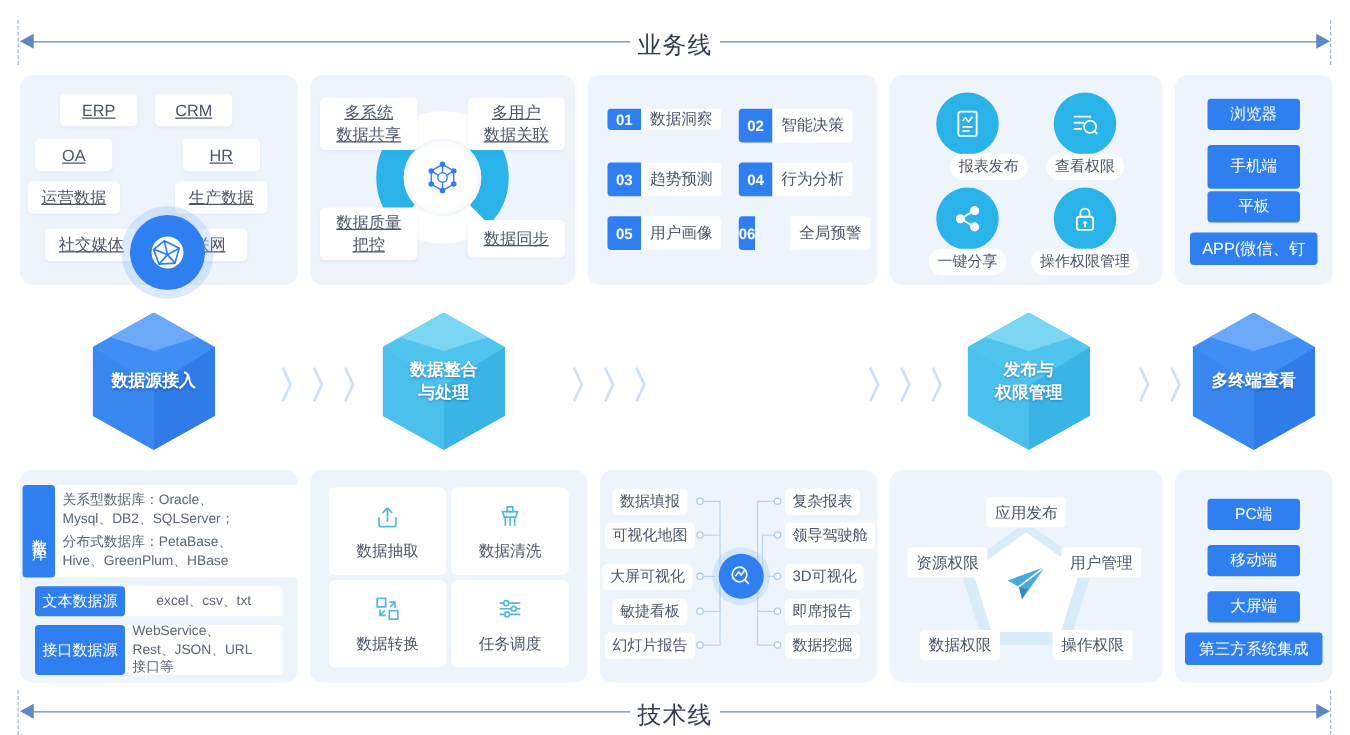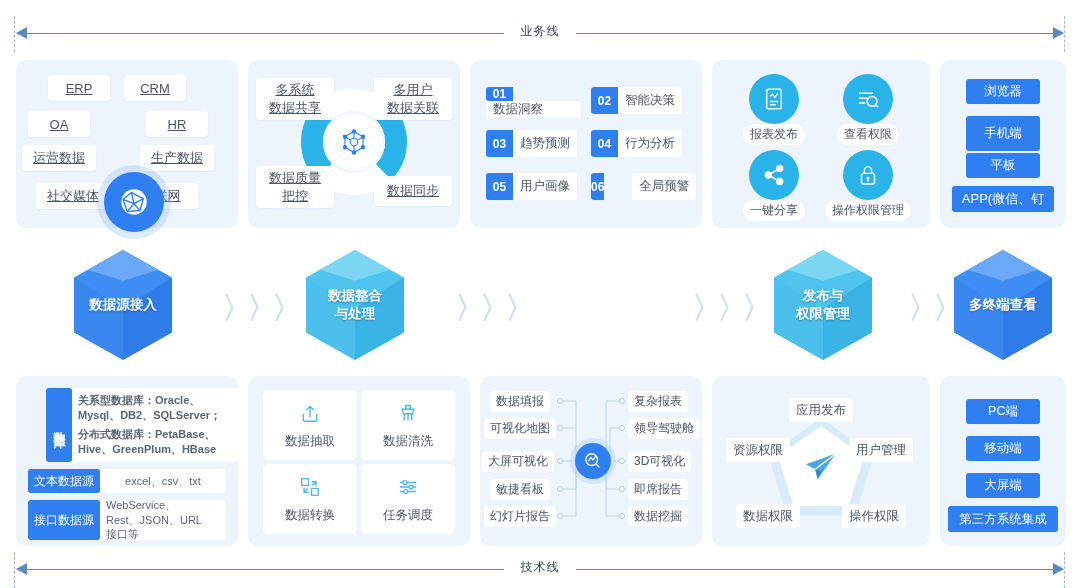--- a/index.html
+++ b/index.html
@@ -27,21 +27,21 @@
   .axis .line.a { left: 26px; width: 478px; }
   .axis .line.b { left: 576px; width: 478px; }
   .axis .arrow {
     position: absolute; top: 11px; width: 0; height: 0;
     border-top: 6px solid transparent; border-bottom: 6px solid transparent;
   }
   .axis .arrow.left  { left: 16px;  border-right: 11px solid #5b87c7; }
   .axis .arrow.right { left: 1053px; border-left: 11px solid #5b87c7; }
   .axis .axis-label {
     position: absolute; top: 7px; left: 0; width: 1080px;
-    text-align: center; font-size: 12px; color: #2f3b4d; letter-spacing: 1px;
+    text-align: center; font-size: 19px; color: #2f3b4d; letter-spacing: 1px;
   }
 
   
   .panel {
     position: absolute;
     background: #edf4fc;
     border-radius: 10px;
   }
 
   .tag {
@@ -275,21 +275,21 @@
     <div class="tag" style="left:8px;top:106px;width:78px;height:42px;">
       <span>数据质量</span>
       <span>把控</span>
     </div>
     <div class="tag" style="left:126px;top:116px;width:78px;height:30px;">
       <span>数据同步</span>
     </div>
   </div>
 
   <div class="panel p3">
-    <div class="numrow" style="left:16px;top:27px;width:95px;height:17px;flex-direction:column;">
+    <div class="numrow" style="left:16px;top:27px;width:95px;height:17px;">
       <div class="num">01</div>
       <div class="txt nowrap">数据洞察</div>
     </div>
     <div class="numrow" style="left:121px;top:27px;width:95px;height:27px;">
       <div class="num">02</div>
       <div class="txt nowrap">智能决策</div>
     </div>
     <div class="numrow" style="left:16px;top:70px;width:95px;height:27px;">
       <div class="num">03</div>
       <div class="txt nowrap">趋势预测</div>
@@ -302,21 +302,21 @@
       <div class="num">05</div>
       <div class="txt nowrap">用户画像</div>
     </div>
     <div class="numrow" style="left:121px;top:113px;width:95px;height:27px;gap:28px;">
       <div class="num">06</div>
       <div class="txt nowrap">全局预警</div>
     </div>
   </div>
 
   <div class="panel p4">
-    <div class="circ-item" style="left:14px;top:14px;">
+    <div class="circ-item" style="left:14px;top:14px;text-align:right;">
       <div class="circ">
         <svg width="26" height="26" viewBox="0 0 32 32" fill="none" stroke="#ffffff" stroke-width="1.8">
           <rect x="7" y="4" width="18" height="24" rx="2"></rect>
           <path d="M11 13 L14 10 L17 14 L21 9" stroke-width="1.6"></path>
           <path d="M11 19 H21 M11 23 H18"></path>
         </svg>
       </div>
       <div class="cap">报表发布</div>
     </div>
 
@@ -416,21 +416,21 @@
     <div class="hexring"></div>
     <div class="hex" style="background:#3e8ef4;">
       <div class="face-top" style="background:#6aa9f7;"></div>
       <div class="face-bl" style="background:#3a88ef;"></div>
       <div class="face-br" style="background:#2f7ce8;"></div>
     </div>
     <div class="hex-label">多终端查看</div>
   </div>
 
   <div class="panel q1">
-    <div class="db-block" style="left:30px;top:12px;width:232px;height:74px;font-weight:bold;">
+    <div class="db-block" style="left:2px;top:12px;width:232px;height:74px;">
       <div class="db-key vert" style="width:26px;">数据库</div>
       <div class="db-val">
         <span>关系型数据库：Oracle、</span>
         <span>Mysql、DB2、SQLServer；</span>
         <span style="height:4px;"></span>
         <span>分布式数据库：PetaBase、</span>
         <span>Hive、GreenPlum、HBase</span>
       </div>
     </div>
 

